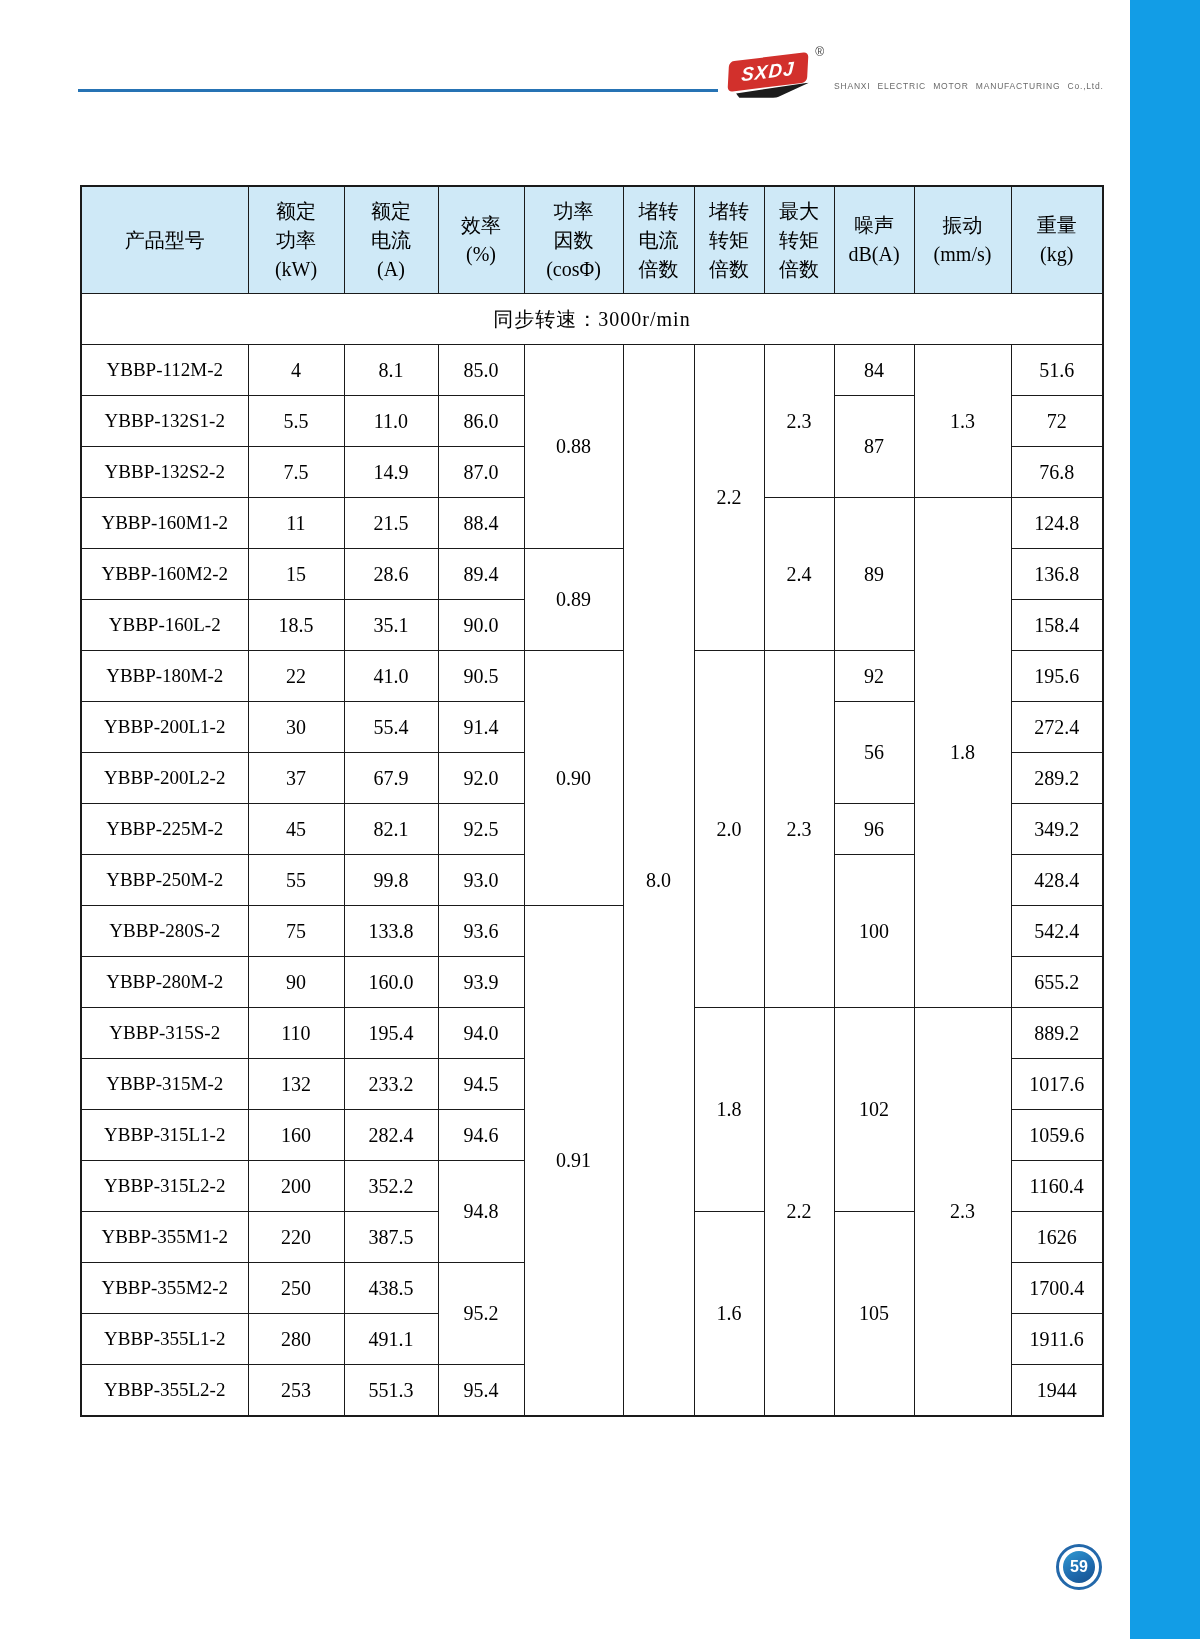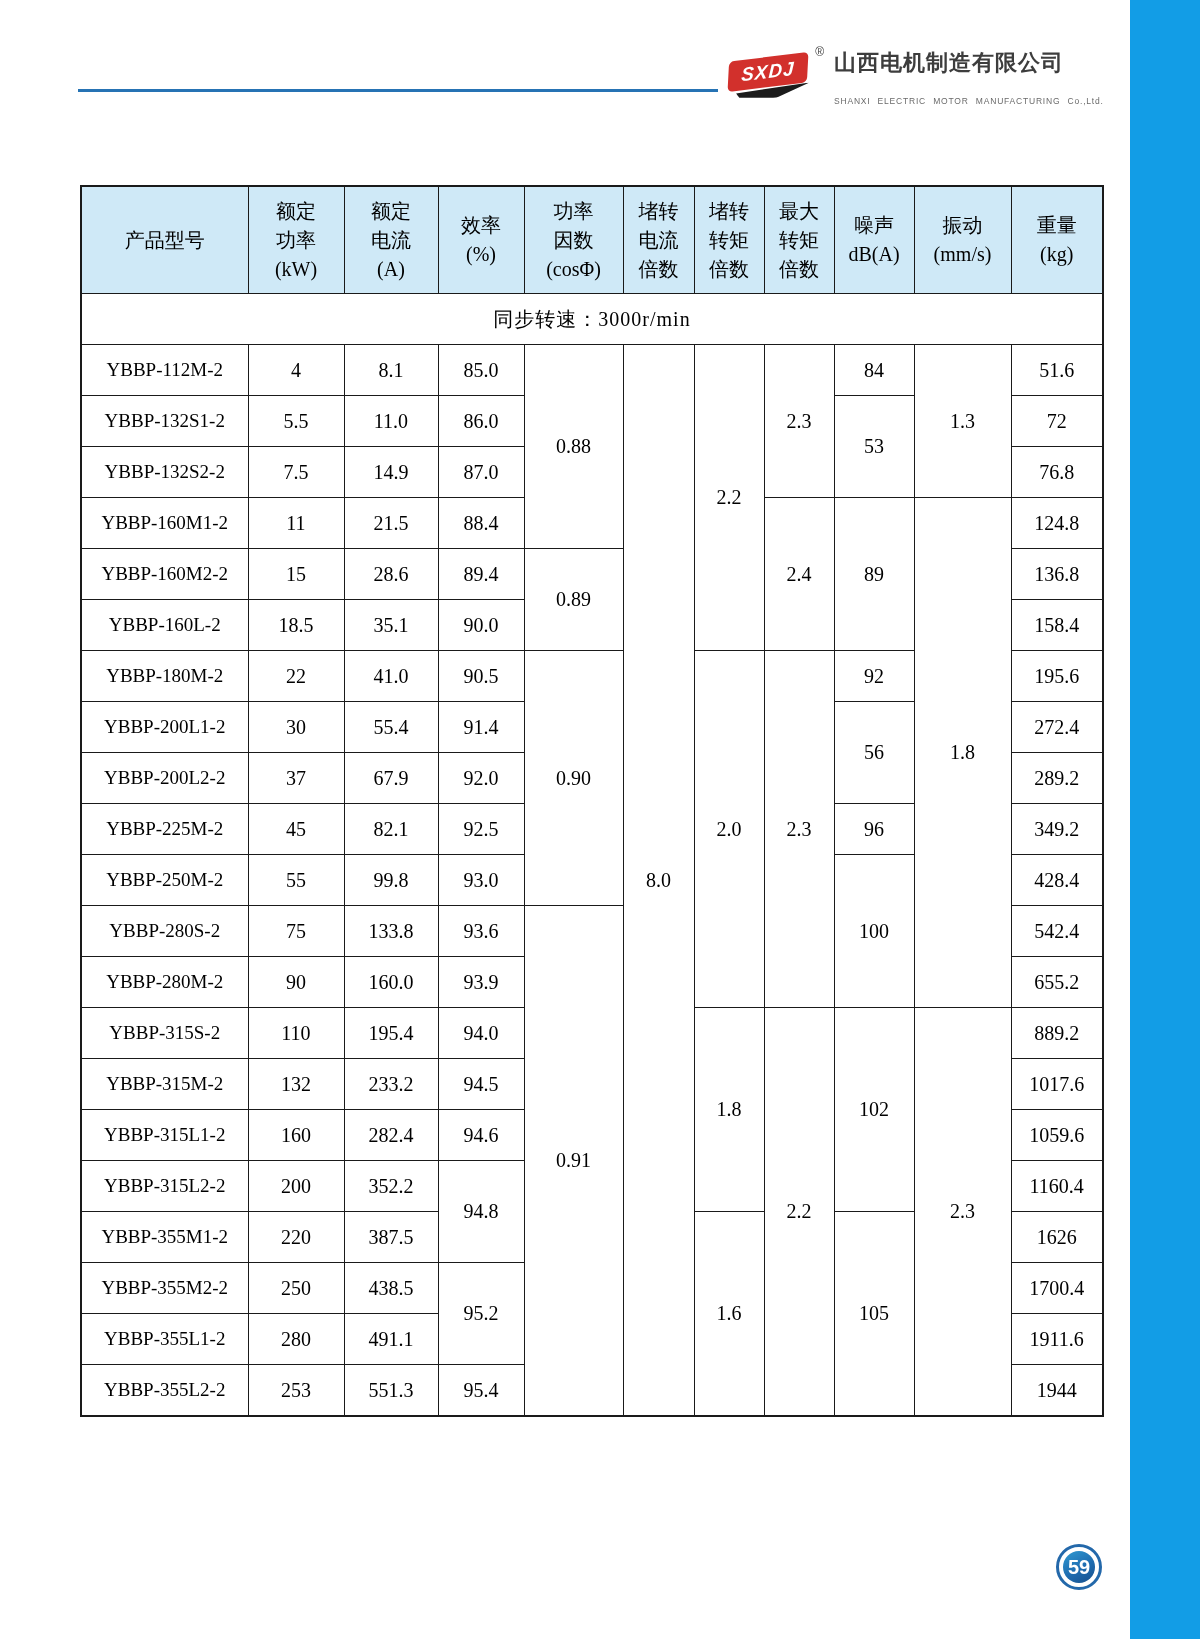--- a/index.html
+++ b/index.html
@@ -38,41 +38,40 @@
           white-space:pre-line;height:106px;}
   .ptable .sync td{height:50px;font-size:20px;letter-spacing:1px;}
   .ptable tbody td{height:50px;font-size:20px;}
   .ptable td.model{font-size:19px;}
   
   .badge{position:absolute;left:1056px;top:1544px;width:46px;height:46px;border-radius:50%;
          background:#fff;border:3px solid #2368aa;box-sizing:border-box;
          display:flex;align-items:center;justify-content:center;}
   .badge-inner{width:32px;height:32px;border-radius:50%;
          background:linear-gradient(150deg,#2f9ad2 0%,#1f6cb0 55%,#174f8c 100%);
-         color:#fff;font-weight:bold;font-size:20px;display:flex;align-items:center;
+         color:#fff;font-weight:bold;font-size:16px;display:flex;align-items:center;
          justify-content:center;font-family:"Liberation Sans",sans-serif;}
 </style>
 </head>
 <body>
 
 <div class="page">
 
   <div class="side-band"></div>
   <div class="rule"></div>
 
   <div class="brand">
     <div class="sxdj">
       <div class="sxdj-red">
         <span>SXDJ</span>
       </div>
       <div class="sxdj-black"></div>
       <span class="reg">®</span>
     </div>
     <div class="company">
-      <div class="company-cn">山西电机制造有限公司</div>
       <div class="company-en">SHANXI ELECTRIC MOTOR MANUFACTURING Co.,Ltd.</div>
     </div>
   </div>
 
 
   <table class="ptable">
     <colgroup>
       <col style="width:167px">
         <col style="width:96px">
         <col style="width:94px">
@@ -132,21 +131,21 @@
         <td rowspan="3">2.3</td>
         <td>84</td>
         <td rowspan="3">1.3</td>
         <td>51.6</td>
       </tr>
       <tr>
         <td class="model">YBBP-132S1-2</td>
         <td>5.5</td>
         <td>11.0</td>
         <td>86.0</td>
-        <td rowspan="2">53</td>
+        <td rowspan="2">87</td>
         <td>72</td>
       </tr>
       <tr>
         <td class="model">YBBP-132S2-2</td>
         <td>7.5</td>
         <td>14.9</td>
         <td>87.0</td>
         <td>76.8</td>
       </tr>
       <tr>

